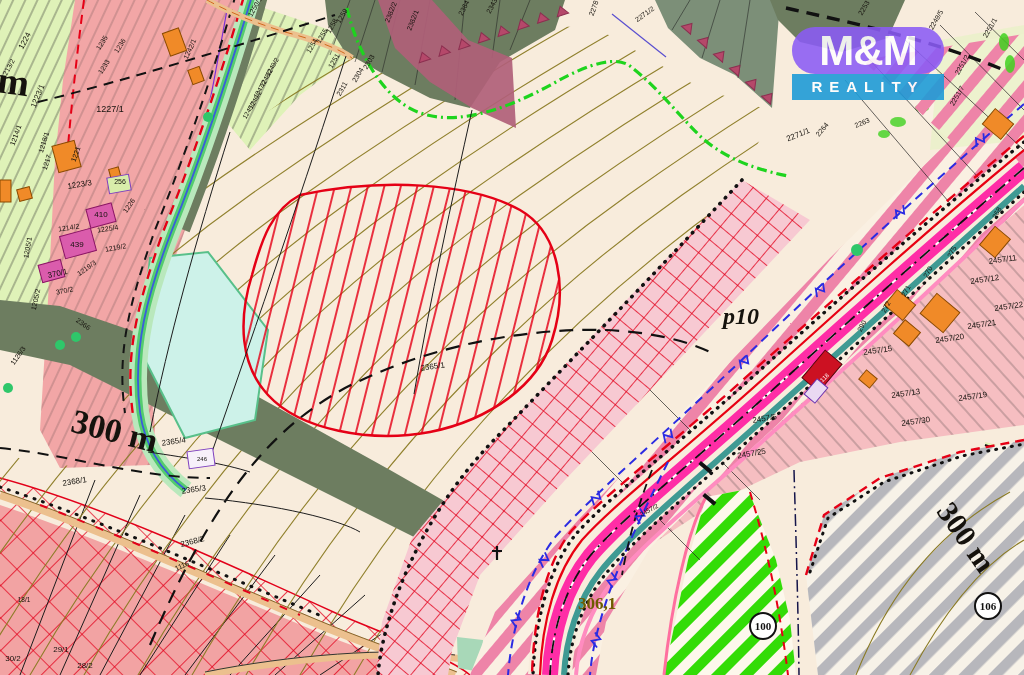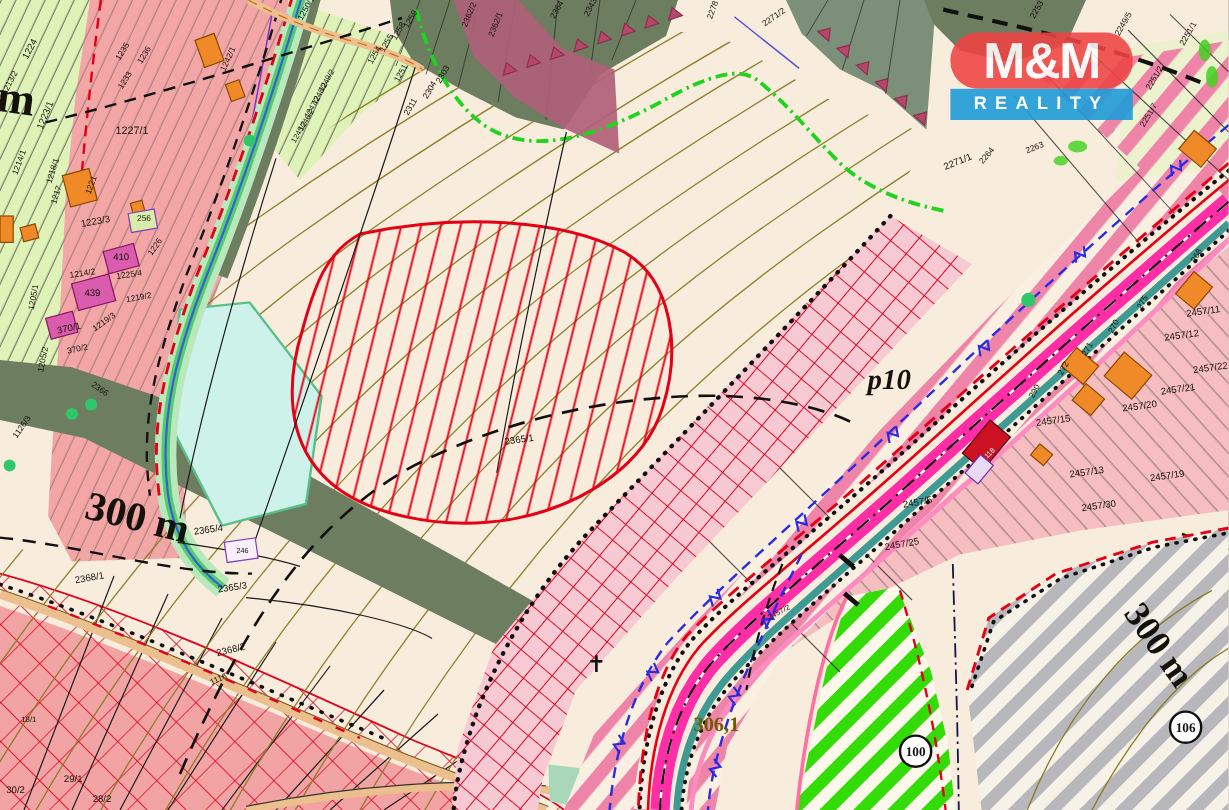--- a/index.html
+++ b/index.html
@@ -378,16 +378,16 @@
         <text x="13" y="661" font-size="8" fill="#15120d" text-anchor="middle" font-family="'Liberation Sans','DejaVu Sans',sans-serif" font-weight="400" font-style="normal">30/2</text>
         <text x="85" y="668" font-size="8" fill="#15120d" text-anchor="middle" font-family="'Liberation Sans','DejaVu Sans',sans-serif" font-weight="400" font-style="normal">28/2</text>
         <circle cx="763" cy="626" r="13" fill="#ffffff" stroke="#111" stroke-width="2"></circle>
         <text x="763" y="630" font-size="11" font-weight="700" fill="#111" text-anchor="middle" font-family="'Liberation Serif','DejaVu Serif',serif">100</text>
         <circle cx="988" cy="606" r="13" fill="#ffffff" stroke="#111" stroke-width="2"></circle>
         <text x="988" y="610" font-size="11" font-weight="700" fill="#111" text-anchor="middle" font-family="'Liberation Serif','DejaVu Serif',serif">106</text>
       </g>
 </svg>
 
 <div class="logo">
-  <div class="logo-top" style="background: #ef4444; border-radius: 23px;">M&amp;M</div>
+  <div class="logo-top" style="background: #8b5cf6; border-radius: 23px;">M&amp;M</div>
   <div class="logo-bottom" style="background: rgb(31, 156, 215);">REALITY</div>
 </div>
 </div>
 
 </body></html>

